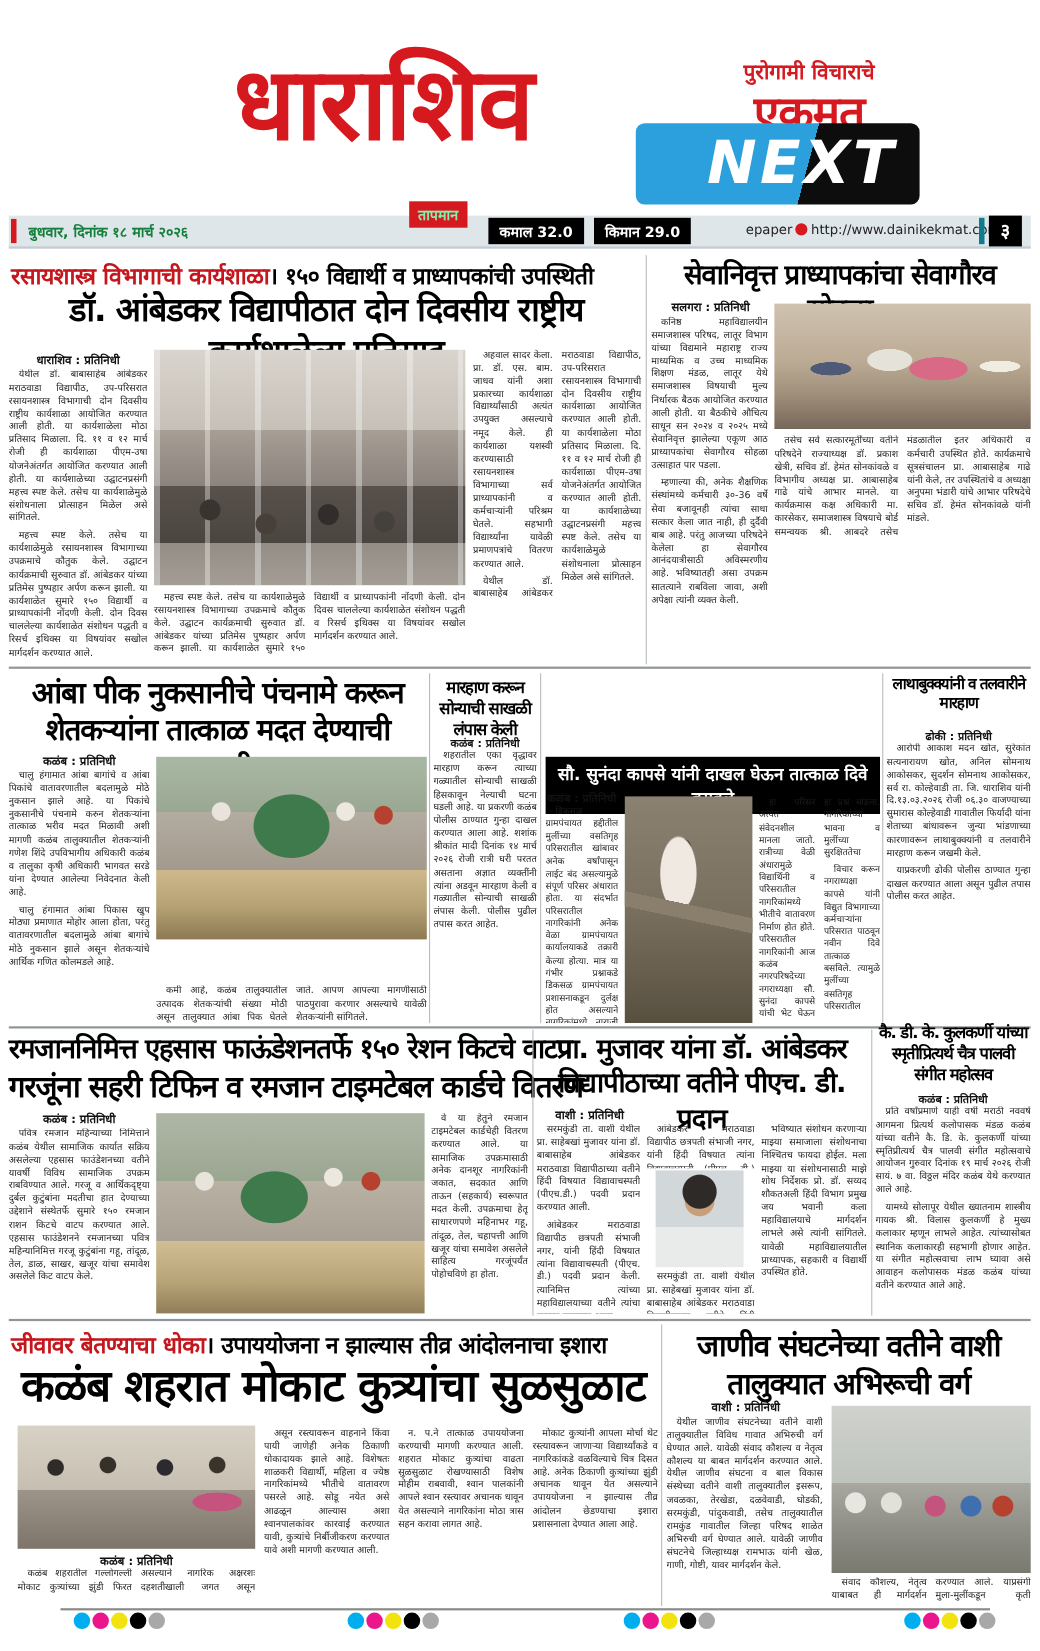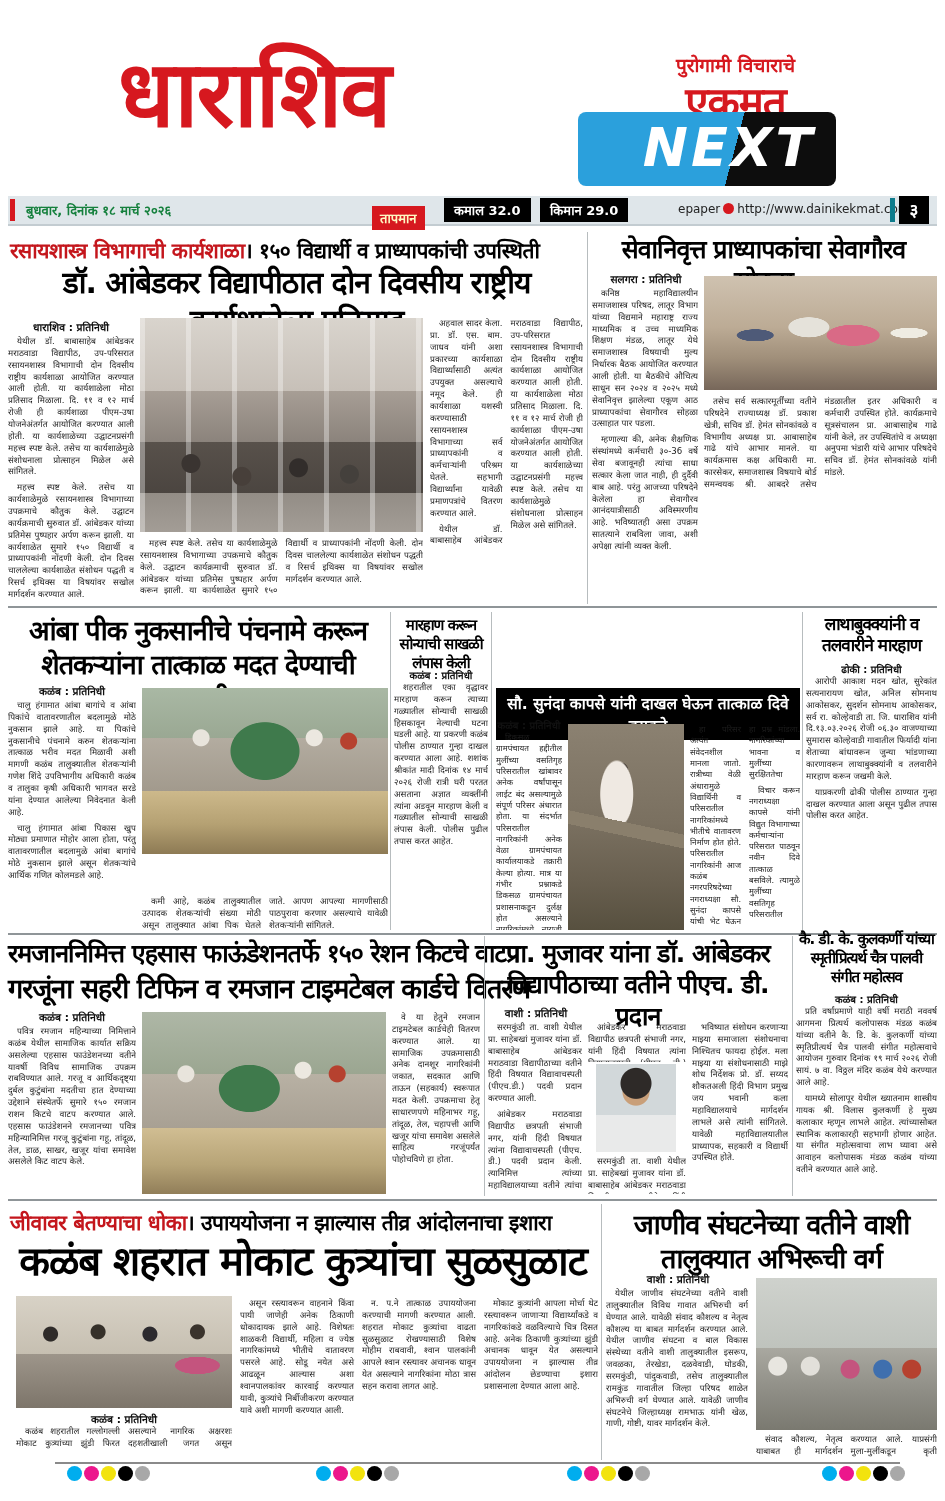--- a/index.html
+++ b/index.html
@@ -1,34 +1,34 @@
 <!DOCTYPE html>
 <html><head>
 <meta charset="utf-8">
 <style>
   html,body{margin:0;padding:0;background:#ffffff;}
   .page{position:relative;width:945px;height:1501px;background:#fff;overflow:hidden;
         font-family:"DejaVu Sans","Liberation Sans",sans-serif;color:#1b1b1b;}
   .abs{position:absolute;}
   
-  .masthead-title{left:118px;top:28px;width:460px;
+  .masthead-title{left:118px;top:28px;width:460px;text-align:center;
      font-size:92px;font-weight:bold;color:#d6181f;line-height:1.45;letter-spacing:-2px;}
   .tagline{left:648px;top:52px;width:175px;text-align:center;color:#d6181f;font-weight:bold;}
   .tagline .t1{font-size:19px;display:block;}
   .tagline .t2{font-size:42px;display:block;line-height:1.2;letter-spacing:-1px;}
   .next-logo{left:578px;top:112px;width:214px;height:74px;border-radius:8px;
      background:linear-gradient(105deg,#2ba0dc 0%,#2ba0dc 60%,#0d0d0d 60%,#0d0d0d 100%);
      color:#fff;font-weight:800;font-style:italic;font-size:54px;text-align:center;
      line-height:72px;letter-spacing:3px;font-family:"DejaVu Sans",sans-serif;padding-left:44px;}
   
   .datestrip{left:8px;top:196px;width:929px;height:28px;background:#dfe6ea;
      border-bottom:2px solid #c3ccd1;}
   .redbar{left:10px;top:199px;width:5px;height:22px;background:#d6181f;}
   .date-text{left:26px;top:201px;font-size:13px;font-weight:bold;color:#15803d;}
-  .temp-label{left:372px;top:206px;background:#d6181f;color:#fef9c3;font-weight:bold;
+  .temp-label{left:372px;top:183px;background:#d6181f;color:#86efac;font-weight:bold;
      font-size:13px;padding:3px 8px;}
   .temp-max{left:444px;top:198px;background:#000;color:#fff;font-size:13px;padding:3px 10px;font-weight:bold;}
   .temp-min{left:540px;top:198px;background:#000;color:#fff;font-size:13px;padding:3px 10px;font-weight:bold;}
   .epaper{left:678px;top:202px;font-size:12px;color:#222;}
   .epaper .dot{display:inline-block;width:11px;height:11px;border-radius:50%;
      background:#d6181f;vertical-align:-1px;margin:0 3px;}
   .tealbar{left:890px;top:198px;width:5px;height:24px;background:#0e7c8c;}
   .pagenum{left:899px;top:196px;width:30px;height:28px;background:#000;color:#fff;
      font-size:17px;font-weight:bold;text-align:center;line-height:28px;}
   
@@ -177,21 +177,21 @@
   <div class="abs byline" style="left:496px;top:718px;width:66px;font-size:10px;">कळंब : प्रतिनिधी</div>
   <div class="abs bodytxt" style="left:496px;top:732px;width:66px;height:198px;font-size:8.2px;">
     <p>डिकसळ ग्रामपंचायत हद्दीतील मुलींच्या वसतिगृह परिसरातील खांबावर अनेक वर्षांपासून लाईट बंद असल्यामुळे संपूर्ण परिसर अंधारात होता. या संदर्भात परिसरातील नागरिकांनी अनेक वेळा ग्रामपंचायत कार्यालयाकडे तक्रारी केल्या होत्या. मात्र या गंभीर प्रश्नाकडे डिकसळ ग्रामपंचायत प्रशासनाकडून दुर्लक्ष होत असल्याने नागरिकांमध्ये नाराजी पसरली होती.</p>
   </div>
   <div class="abs photo ph-ladder" style="left:568px;top:724px;width:116px;height:206px;"></div>
   <div class="abs bodytxt cols2" style="left:690px;top:724px;width:110px;height:206px;font-size:8.2px;">
     <p>हा परिसर अत्यंत संवेदनशील मानला जातो. रात्रीच्या वेळी अंधारामुळे विद्यार्थिनी व परिसरातील नागरिकांमध्ये भीतीचे वातावरण निर्माण होत होते. परिसरातील नागरिकांनी आज कळंब नगरपरिषदेच्या नगराध्यक्षा सौ. सुनंदा कापसे यांची भेट घेऊन हा प्रश्न मांडला. नागरिकांच्या भावना व मुलींच्या सुरक्षिततेचा</p>
     <p>विचार करून नगराध्यक्षा कापसे यांनी विद्युत विभागाच्या कर्मचाऱ्यांना परिसरात पाठवून नवीन दिवे तात्काळ बसविले. त्यामुळे मुलींच्या वसतिगृह परिसरातील अंधार दूर झाला असून नागरिकांनी समाधान व्यक्त केले. नगराध्यक्षांच्या तत्परतेबद्दल नागरिकांनी आभार मानले.</p>
   </div>
 
-  <div class="abs headline" style="left:806px;top:614px;width:131px;font-size:17px;">लाथाबुक्क्यांनी व तलवारीने मारहाण</div>
+  <div class="abs headline" style="left:806px;top:614px;width:131px;font-size:14px;">लाथाबुक्क्यांनी व तलवारीने मारहाण</div>
   <div class="abs byline" style="left:806px;top:662px;width:131px;font-size:10px;">ढोकी : प्रतिनिधी</div>
   <div class="abs bodytxt" style="left:806px;top:676px;width:131px;height:254px;">
     <p>आरोपी आकाश मदन खोत, सुरेकांत सत्यनारायण खोत, अनिल सोमनाथ आकोसकर, सुदर्शन सोमनाथ आकोसकर, सर्व रा. कोल्हेवाडी ता. जि. धाराशिव यांनी दि.१३.०३.२०२६ रोजी ०६.३० वाजण्याच्या सुमारास कोल्हेवाडी गावातील फिर्यादी यांना शेताच्या बांधावरून जुन्या भांडणाच्या कारणावरून लाथाबुक्क्यांनी व तलवारीने मारहाण करून जखमी केले.</p>
     <p>याप्रकरणी ढोकी पोलीस ठाण्यात गुन्हा दाखल करण्यात आला असून पुढील तपास पोलीस करत आहेत.</p>
   </div>
 
   <div class="abs vline" style="left:390px;top:612px;height:318px;"></div>
   <div class="abs vline" style="left:491px;top:612px;height:318px;"></div>
   <div class="abs vline" style="left:802px;top:612px;height:318px;"></div>
   <div class="abs hline" style="left:8px;top:933px;width:929px;"></div>

